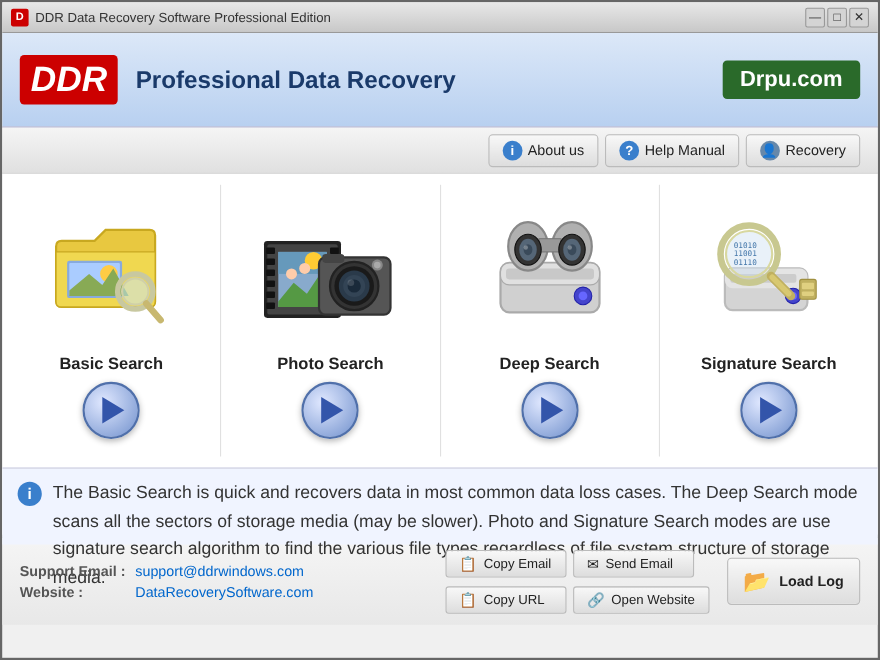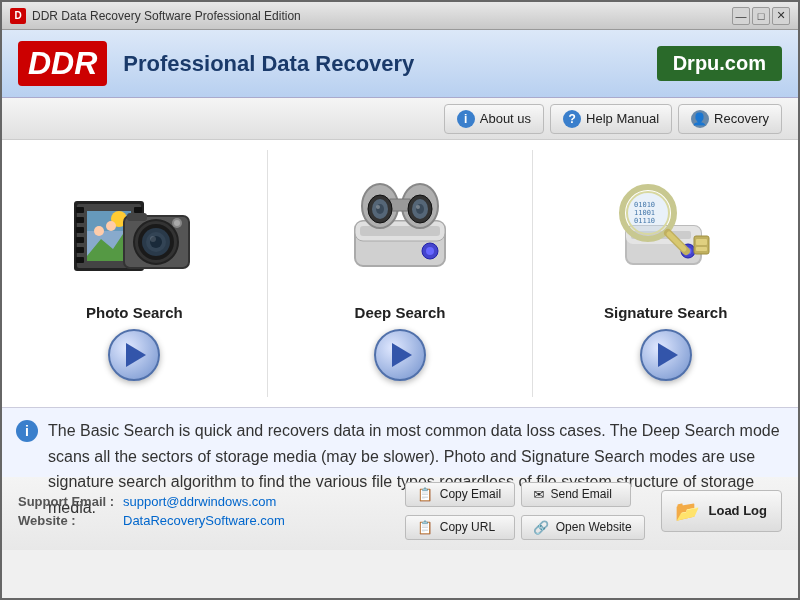--- a/index.html
+++ b/index.html
@@ -47,21 +47,21 @@
       border-radius: 2px;
       cursor: pointer;
       display: flex; align-items: center; justify-content: center;
       font-size: 11px;
       color: #333;
     }
 
     
     #header {
       background: linear-gradient(to bottom, #dce8f8, #b8d0f0);
-      height: 68px;
+      height: 86px;
       display: flex;
       align-items: center;
       padding: 0 16px;
       border-bottom: 1px solid #aac;
     }
     #ddr-logo {
       background: #cc0000;
       color: white;
       font-size: 32px;
       font-weight: 900;
@@ -303,20 +303,42 @@
   </button>
   <button class="nav-btn">
     <span class="nav-btn-icon icon-support">👤</span>
     <span>Recovery</span>
   </button>
 </div>
 
 <div id="main-content">
   <div id="search-grid">
 
+    <div class="search-item">
+      <div class="search-icon-area">
+        <svg width="120" height="120" viewBox="0 0 120 120">
+
+          <path d="M10,35 Q10,30 15,30 L45,30 L55,20 L95,20 Q100,20 100,25 L100,85 Q100,90 95,90 L15,90 Q10,90 10,85 Z" fill="#e8c840" stroke="#c8a820" stroke-width="2"></path>
+          <path d="M10,40 L100,40 L100,85 Q100,90 95,90 L15,90 Q10,90 10,85 Z" fill="#f0d850" stroke="#c8a820" stroke-width="1"></path>
+
+          <rect x="20" y="48" width="50" height="34" rx="2" fill="#88aadd"></rect>
+          <rect x="22" y="50" width="46" height="30" rx="1" fill="#aaccff"></rect>
+          <ellipse cx="58" cy="60" rx="8" ry="8" fill="#ffcc44"></ellipse>
+          <polygon points="22,75 40,60 52,70 62,55 76,80 22,80" fill="#88aa55"></polygon>
+
+          <circle cx="82" cy="76" r="16" fill="none" stroke="#c8c8a0" stroke-width="5"></circle>
+          <circle cx="82" cy="76" r="12" fill="rgba(200,230,255,0.5)" stroke="#d0d0a8" stroke-width="2"></circle>
+          <line x1="92" y1="87" x2="105" y2="102" stroke="#c8b870" stroke-width="6" stroke-linecap="round"></line>
+        </svg>
+      </div>
+      <div class="search-label">Basic Search</div>
+      <div class="play-btn">
+        <div class="play-triangle"></div>
+      </div>
+    </div>
 
     <div class="search-item">
       <div class="search-icon-area">
         <svg width="130" height="120" viewBox="0 0 130 120">
 
           <rect x="5" y="30" width="70" height="70" rx="3" fill="#222"></rect>
           <rect x="8" y="33" width="64" height="64" rx="2" fill="#444"></rect>
 
           <rect x="7" y="36" width="8" height="6" rx="1" fill="#111"></rect>
           <rect x="7" y="46" width="8" height="6" rx="1" fill="#111"></rect>

